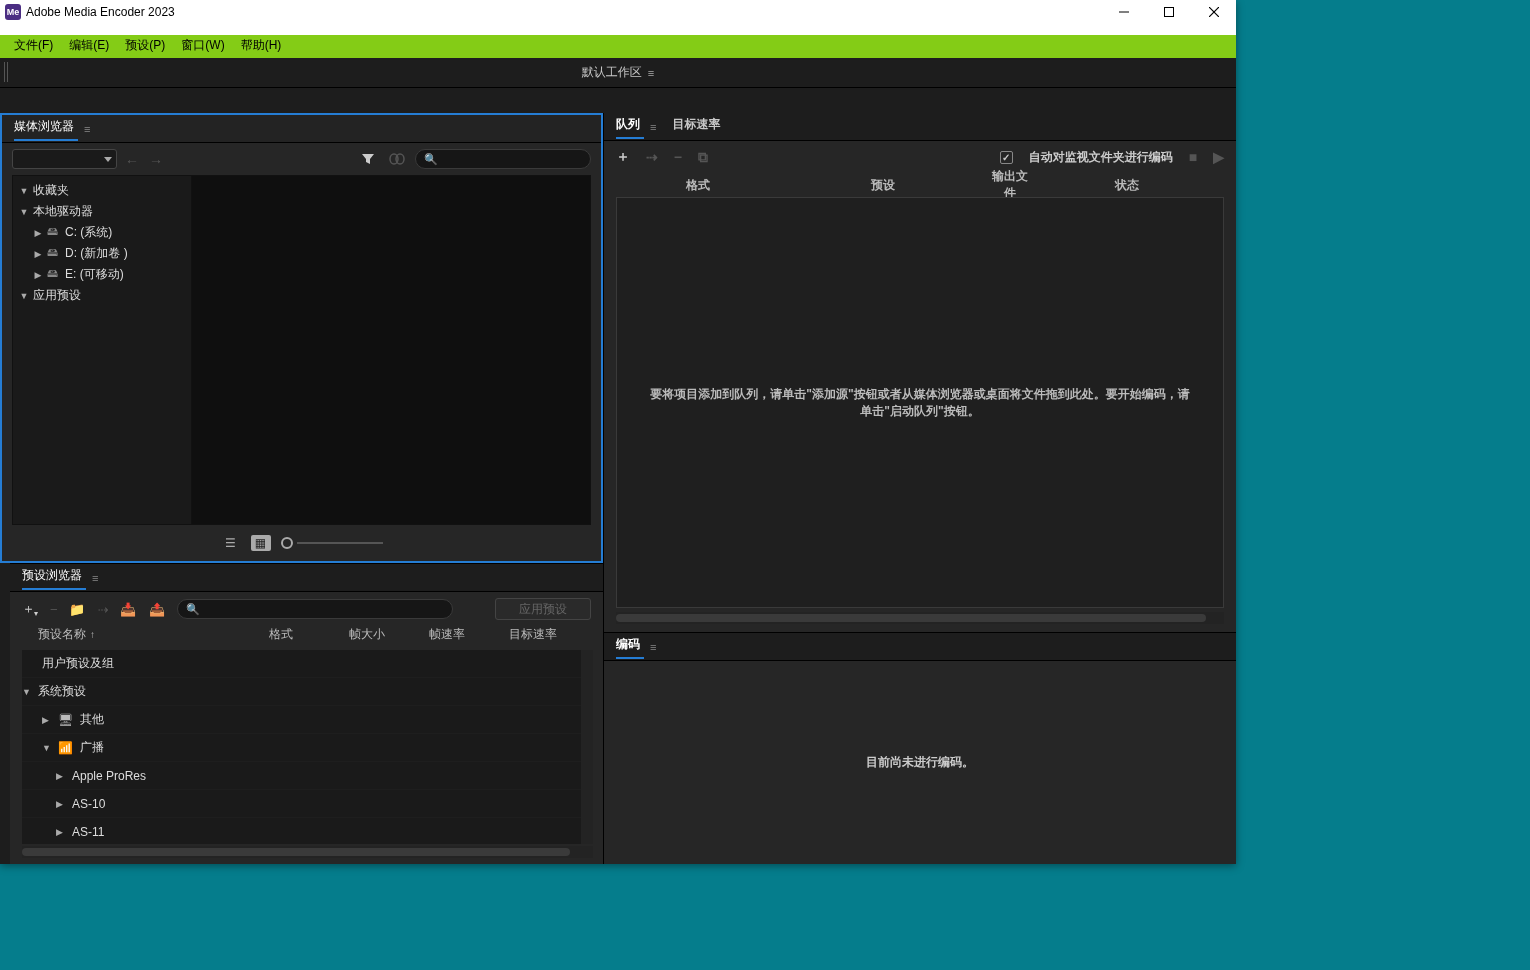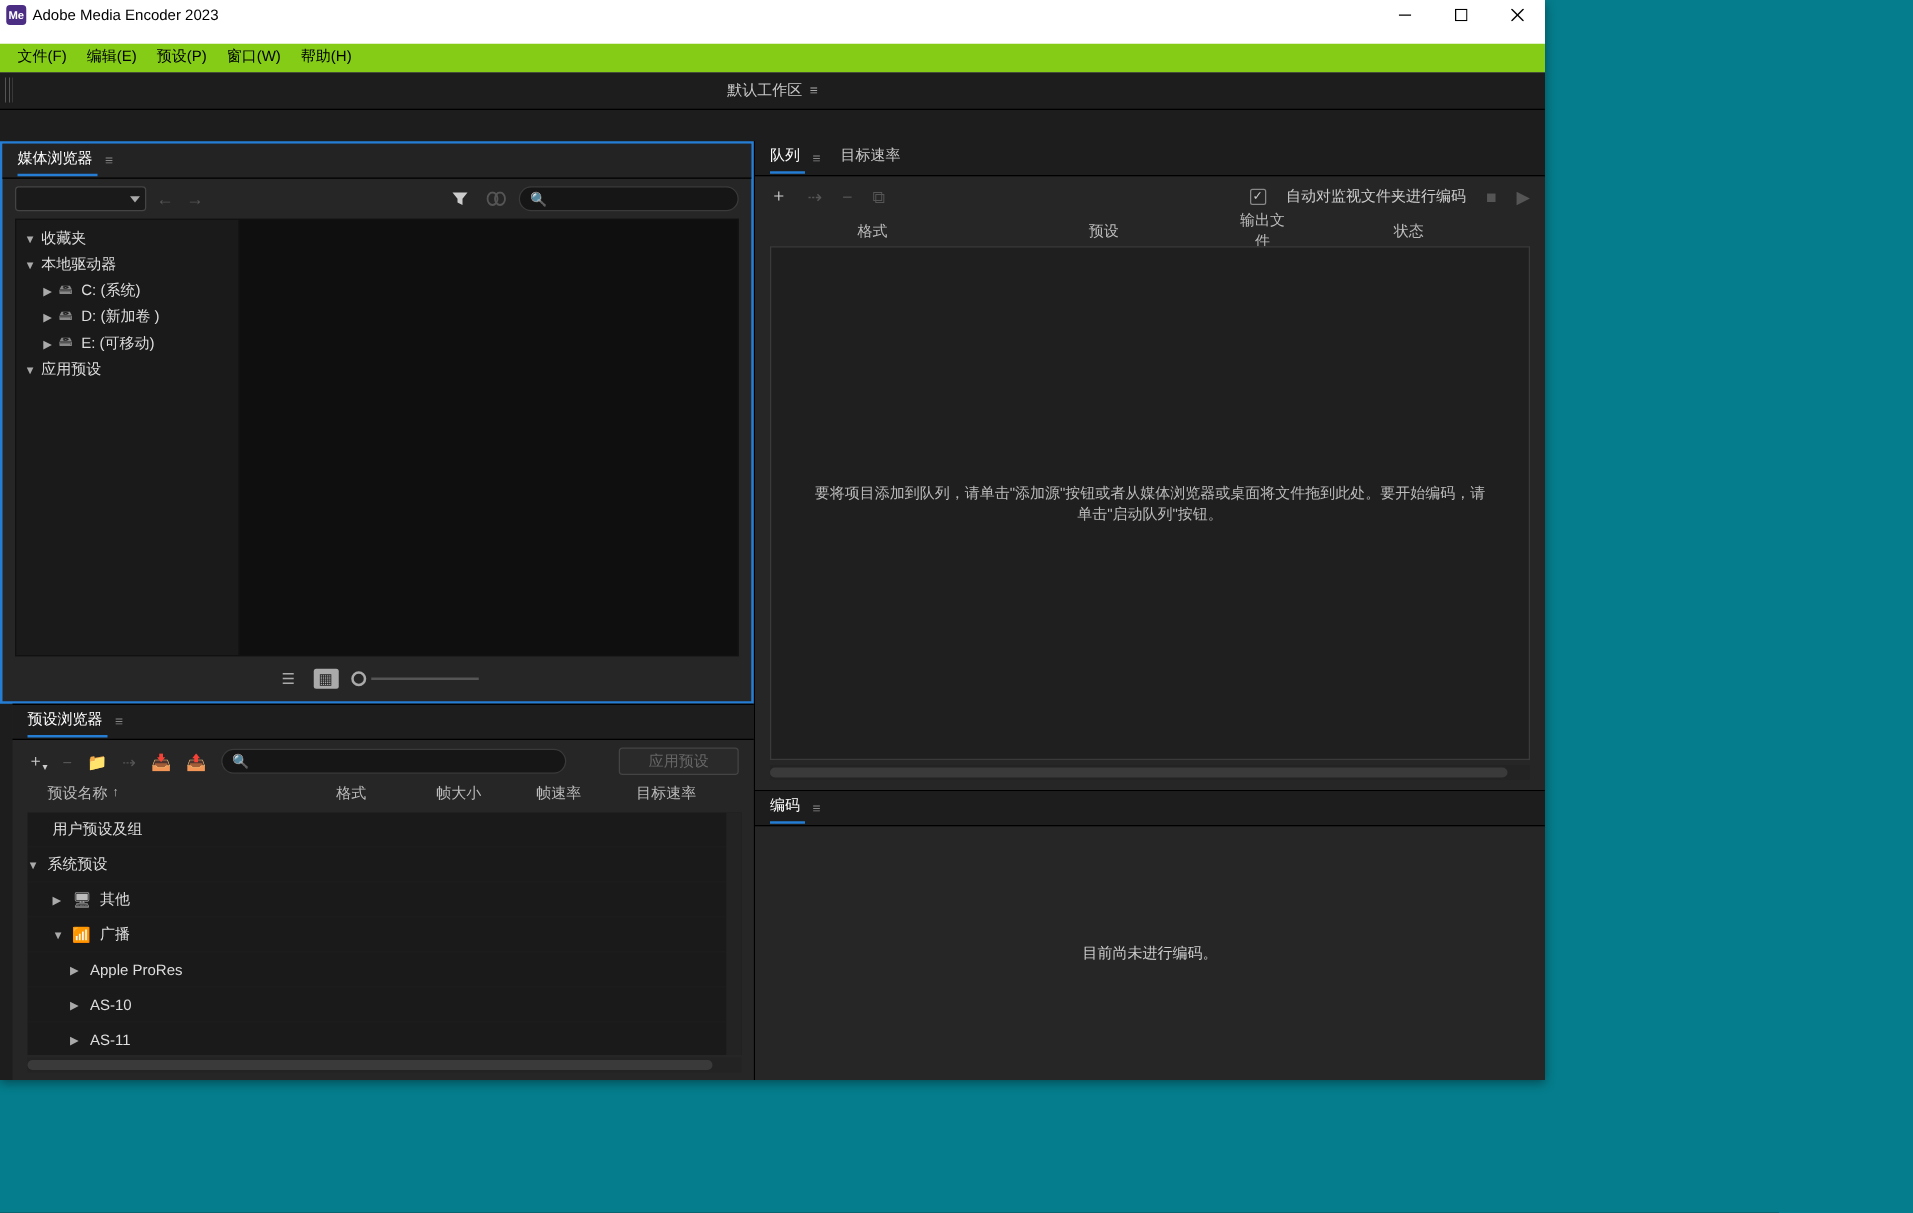--- a/index.html
+++ b/index.html
@@ -16,21 +16,21 @@
 .menubar .item { padding:2px 8px; }
 
 .app-body { flex:1; background:#1d1d1d; display:flex; flex-direction:column; min-height:0;gap:25px; }
 
 .workspace-bar { height:30px; background:#1d1d1d; border-bottom:1px solid #000; display:flex; align-items:center; justify-content:center; color:#c8c8c8; font-size:12px; position:relative; }
 .workspace-bar .grip { position:absolute; left:4px; top:4px; width:6px; height:20px; background:repeating-linear-gradient(90deg,#555 0 1px,transparent 1px 3px); }
 .ws-menu { margin-left:6px; font-size:11px; color:#aaa; }
 
 .panels { flex:1; display:flex; min-height:0; }
 .left-col { width:604px; display:flex; flex-direction:column; border-right:1px solid #000; }
-.right-col { flex:1; display:flex; flex-direction:column; }
+.right-col { flex:1; display:flex; flex-direction:column;font-weight:bold; }
 
 .panel { display:flex; flex-direction:column; background:#262626; min-height:0; }
 .panel-header { height:28px; display:flex; align-items:center; padding:0 10px 0 12px; background:#1d1d1d; border-bottom:1px solid #000; }
 .tab { font-size:12px; color:#c8c8c8; padding:0 4px 5px 0; margin-right:16px; position:relative; cursor:default; }
 .tab.active { color:#fff; }
 .tab.active::after { content:""; position:absolute; left:0; right:0; bottom:-1px; height:2px; background:#257dd4; }
 .tab-menu { font-size:11px; color:#888; margin-left:-10px; margin-right:16px; }
 
 .media-panel { flex:0 0 450px; border:2px solid #257dd4; }
 .media-panel .panel-header { background:#232323; }

